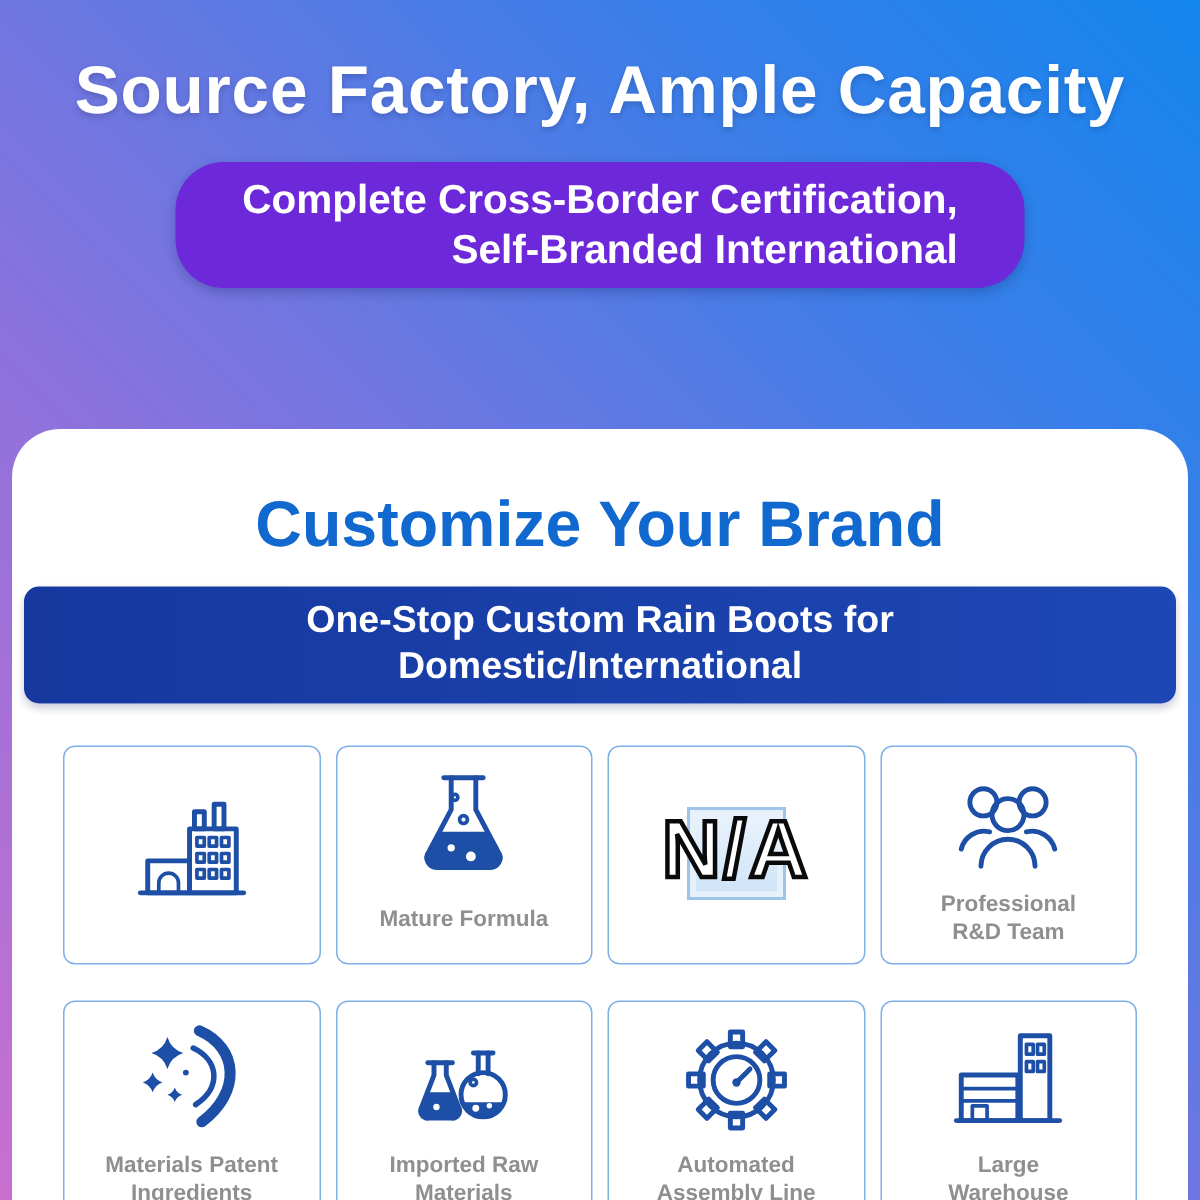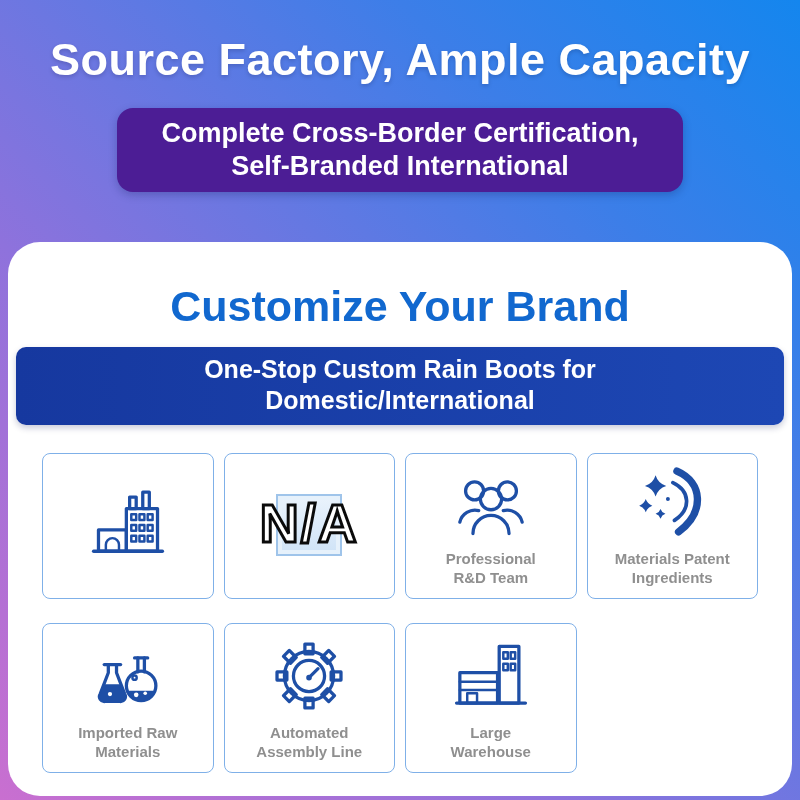--- a/index.html
+++ b/index.html
@@ -4,28 +4,28 @@
 <style>
   html,body{margin:0;padding:0;}
   body{
     width:800px;height:800px;overflow:hidden;
     font-family:"Liberation Sans", sans-serif;
     background:linear-gradient(45deg,#c96fd0 0%,#8e72dc 35%,#3c7ee8 75%,#1486ee 100%);
   }
   .page{width:800px;height:800px;position:relative;}
 
   
-  .hero{height:242px;display:flex;flex-direction:column;align-items:center;}
+  .hero{height:286px;display:flex;flex-direction:column;align-items:center;}
   .hero-title{
     margin:34px 0 0;color:#ffffff;font-size:45px;font-weight:bold;
     letter-spacing:.5px;text-align:center;text-shadow:0 2px 4px rgba(0,0,40,.18);
   }
   .hero-pill{
-    margin-top:22px;background:#4c1d95;color:#ffffff;border-radius:16px;
-    padding:9px 44px;text-align:center;font-weight:bold;font-size:27px;line-height:1.22;
+    margin-top:22px;background:#6d28d9;color:#ffffff;border-radius:32px;
+    padding:9px 44px;text-align:right;font-weight:bold;font-size:27px;line-height:1.22;
     box-shadow:0 3px 8px rgba(10,20,80,.25);
   }
 
   
   .card{
     margin:0 8px 8px;height:554px;background:#ffffff;border-radius:32px;
     box-sizing:border-box;padding-top:26px;overflow:hidden;
   }
   .main-title{
     margin:14px 0 16px;text-align:center;color:#1168cf;
@@ -114,20 +114,34 @@
             <rect class="ic-thin" x="54" y="63" width="6" height="7"></rect>
             <rect class="ic-thin" x="64" y="63" width="6" height="7"></rect>
             <rect class="ic-thin" x="74" y="63" width="6" height="7"></rect>
             <rect class="ic" x="14" y="56" width="34" height="26"></rect>
             <path class="ic-thin" d="M23 82 v-8 a8 8 0 0 1 16 0 v8"></path>
             <line class="ic" x1="8" y1="82" x2="92" y2="82"></line>
           </svg>
         </div>
       </div>
 
+      <div class="cell">
+        <div class="icon-zone">
+          <svg viewBox="0 0 100 100">
+            <path class="ic" d="M40 14 v26 L22 74 a8 8 0 0 0 7 13 h42 a8 8 0 0 0 7 -13 L60 40 V14"></path>
+            <line class="ic" x1="34" y1="14" x2="66" y2="14"></line>
+            <path class="ic-fill" d="M30.5 58 L22 74 a8 8 0 0 0 7 13 h42 a8 8 0 0 0 7 -13 L69.5 58 Z"></path>
+            <circle class="ic-white" cx="40" cy="71" r="3"></circle>
+            <circle class="ic-white" cx="56" cy="78" r="4"></circle>
+            <circle class="ic-thin" cx="50" cy="48" r="3.2"></circle>
+            <circle class="ic-thin" cx="43" cy="30" r="2.4"></circle>
+          </svg>
+        </div>
+        <div class="label-zone">Mature Formula</div>
+      </div>
 
       <div class="cell">
         <div class="icon-zone">
           <div class="na-wrap">
             <div class="na-square"></div>
             <span class="na-text">N/A</span>
           </div>
         </div>
       </div>
 

